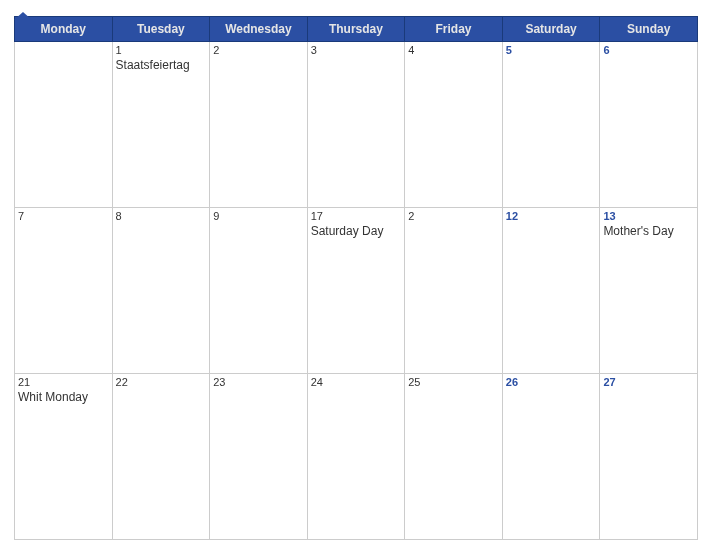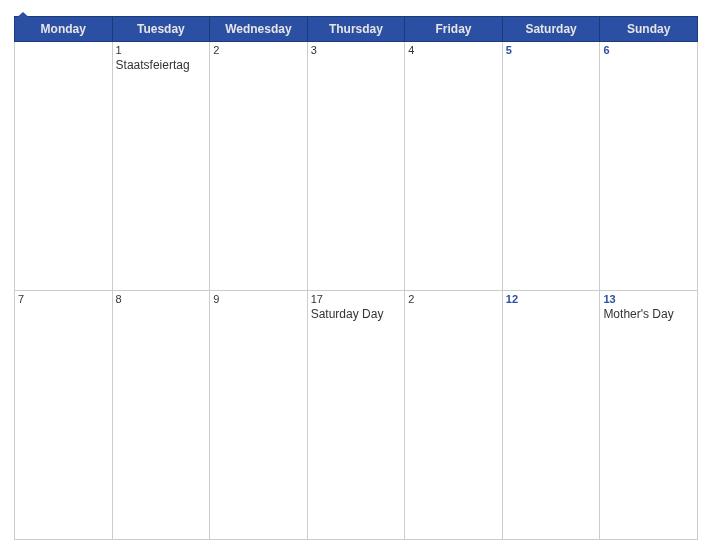--- a/index.html
+++ b/index.html
@@ -177,15 +177,39 @@
             <span class="day-num">2</span>
           </td>
           <td>
             <span class="day-num weekend">12</span>
           </td>
           <td>
             <span class="day-num weekend">13</span>
             <span class="holiday">Mother's Day</span>
           </td>
         </tr>
+        <tr>
+          <td>
+            <span class="day-num">21</span>
+            <span class="holiday">Whit Monday</span>
+          </td>
+          <td>
+            <span class="day-num">22</span>
+          </td>
+          <td>
+            <span class="day-num">23</span>
+          </td>
+          <td>
+            <span class="day-num">24</span>
+          </td>
+          <td>
+            <span class="day-num">25</span>
+          </td>
+          <td>
+            <span class="day-num weekend">26</span>
+          </td>
+          <td>
+            <span class="day-num weekend">27</span>
+          </td>
+        </tr>
       </tbody>
   </table>
 </div>
 
 </body></html>

